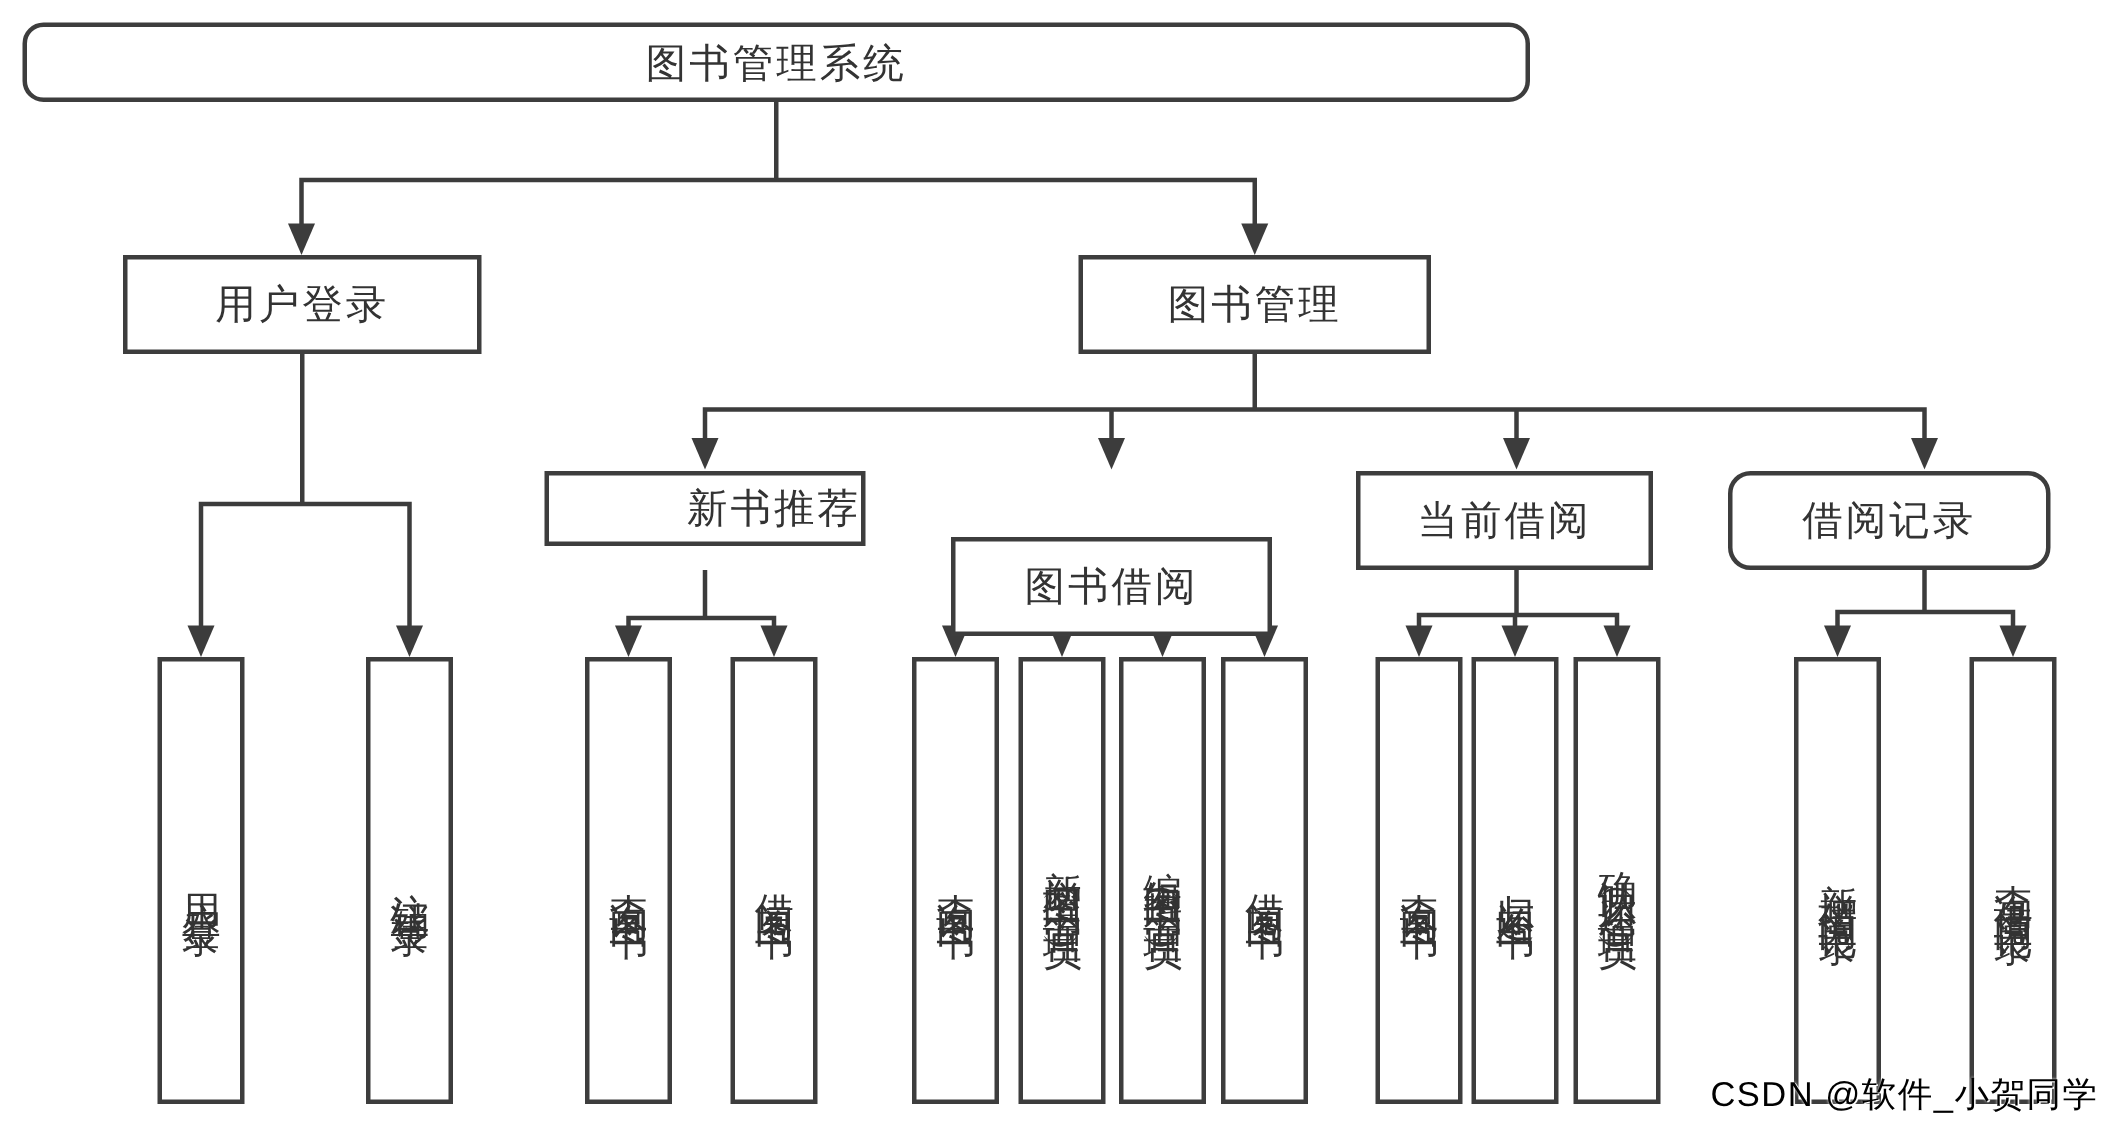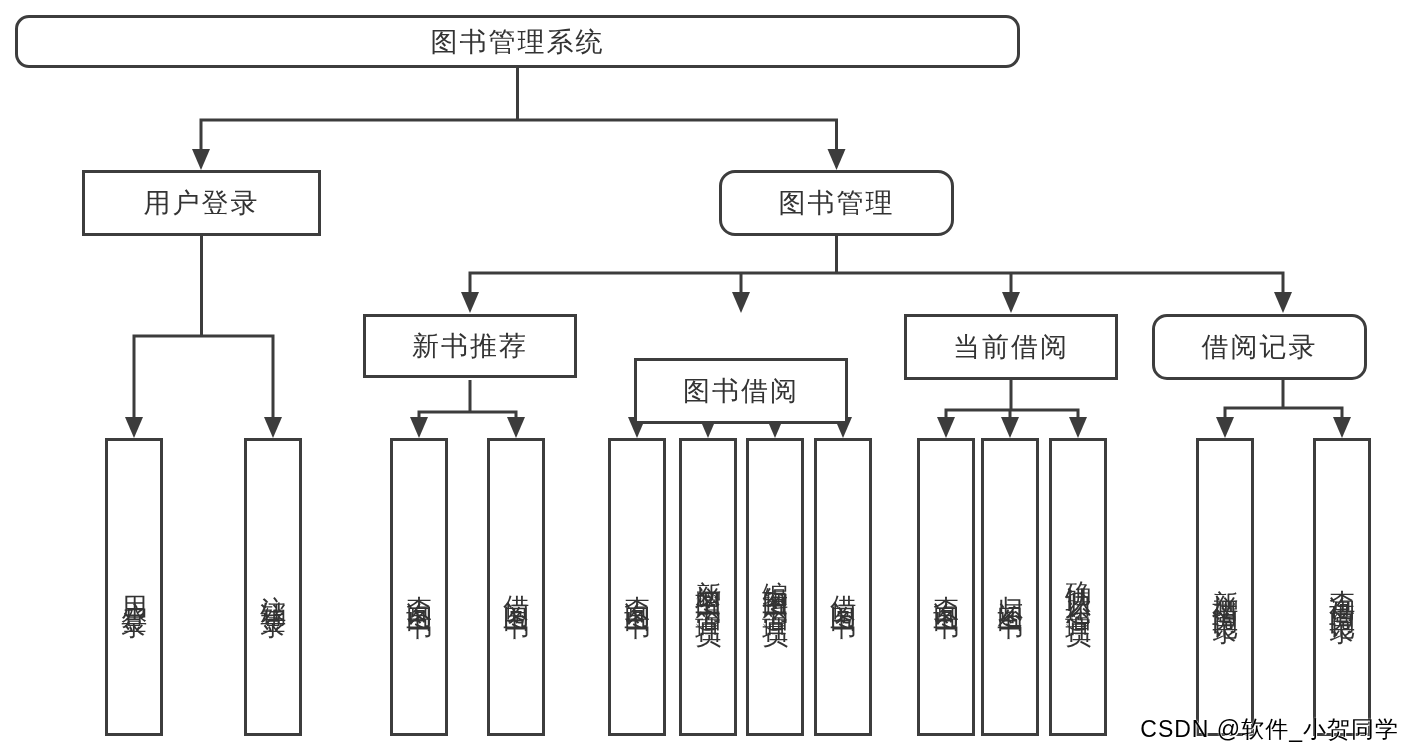--- a/index.html
+++ b/index.html
@@ -86,31 +86,31 @@
     </g>
   </svg>
 
   <div class="node hbox" style="left:15px;top:15px;width:1005px;height:53px;border-radius:14px;">
     <span>图书管理系统</span>
   </div>
 
   <div class="node hbox" style="left:82px;top:170px;width:239px;height:66px;">
     <span>用户登录</span>
   </div>
-  <div class="node hbox" style="left:719px;top:170px;width:235px;height:66px;border-radius:16px;">
+  <div class="node hbox" style="left:719px;top:170px;width:235px;height:66px;">
     <span>图书管理</span>
   </div>
 
-  <div class="node hbox" style="left:363px;top:314px;width:214px;height:64px;">
+  <div class="node hbox" style="left:363px;top:314px;width:214px;height:50px;justify-content:flex-end;">
     <span>新书推荐</span>
   </div>
   <div class="node hbox" style="left:634px;top:314px;width:214px;height:66px;margin-top:44px;">
     <span>图书借阅</span>
   </div>
-  <div class="node hbox" style="left:904px;top:314px;width:214px;height:66px;">
+  <div class="node hbox" style="left:904px;top:314px;width:198px;height:66px;">
     <span>当前借阅</span>
   </div>
   <div class="node hbox" style="left:1152px;top:314px;width:215px;height:66px;border-radius:15px;">
     <span>借阅记录</span>
   </div>
 
   <div class="node leaf" style="left:105px;">
     <span class="vtext">用户登录</span>
   </div>
   <div class="node leaf" style="left:244px;">

